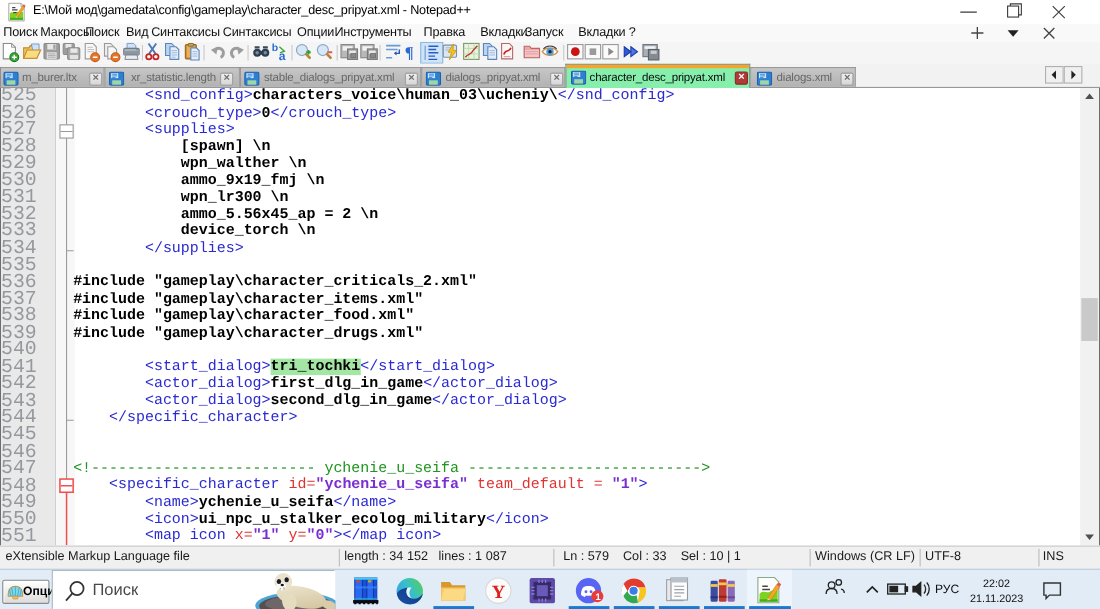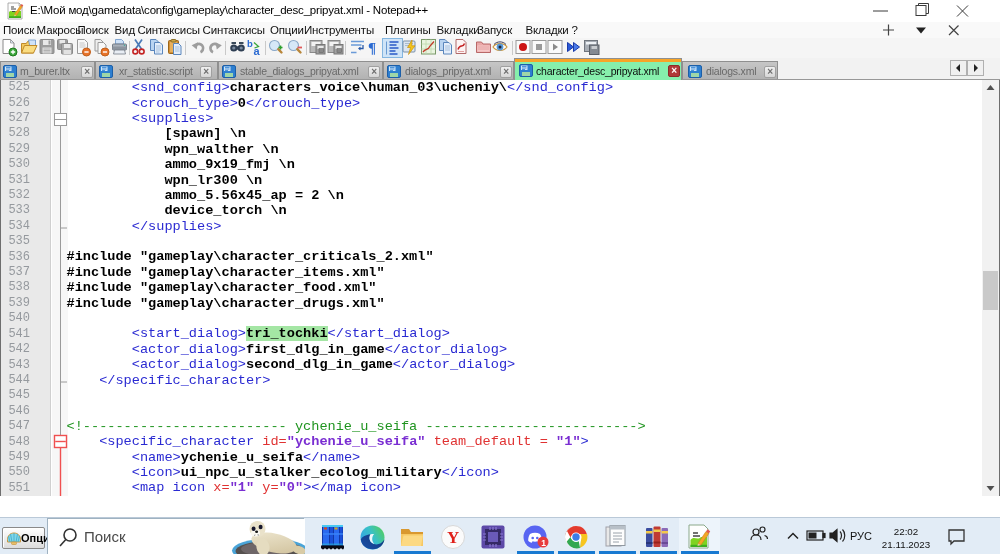--- a/index.html
+++ b/index.html
@@ -20,21 +20,21 @@
 .tab{position:absolute;top:3px;height:18px;background:linear-gradient(#c6c6c6,#b2b2b2);border:1px solid #8f8f8f;border-bottom:none;color:#686868;font-size:10.5px;letter-spacing:-0.2px}
 .tname{position:absolute;top:3px;white-space:pre}
 #tab-active{position:absolute;top:0;height:22px;background:#86efac;border:1px solid #8f8f8f;border-bottom:none;color:#0c0c0c;font-size:10.5px;letter-spacing:-0.2px;z-index:3}
 #tab-active .orange{position:absolute;left:0;top:0;width:100%;height:3px;background:#f7a427}
 .ticon{position:absolute;top:3px;width:14px;height:13px}
 .tx{position:absolute;top:4px;width:12px;height:12px;background:linear-gradient(#efefef,#d6d6d6);border:1px solid #a0a0a0;border-radius:2px;color:#6e6e6e;font-size:10px;font-weight:bold;text-align:center;line-height:10px}
 
 #editor{position:absolute;left:0;top:80px;width:1000px;height:416px;background:#ffffff;border-left:1px solid #6e6e6e;border-right:1px solid #6e6e6e;overflow:hidden}
 #nummargin{position:absolute;left:0;top:0;width:50px;height:416px;background:#e9e9e9;border-right:1px solid #d0d0d0}
 #foldmargin{position:absolute;left:51px;top:0;width:16px;height:416px;background:#f7f7f7}
-#nums{position:absolute;left:0;top:0.2px;width:29px;text-align:right;font-family:"Liberation Mono",monospace;font-size:12px;line-height:15.4px;color:#95999e;white-space:pre}
+#nums{position:absolute;left:0;top:0.2px;width:29px;text-align:right;font-family:"Liberation Mono",monospace;font-size:18px;line-height:15.4px;color:#95999e;white-space:pre}
 #code{position:absolute;left:65.5px;top:0.2px;font-family:"Liberation Mono",monospace;font-size:13.6px;line-height:15.4px;color:#000;white-space:pre}
 #code div{height:15.4px}
 .t{color:#2a2ad2}
 .a{color:#e03232}
 .v{color:#7a2ed2;font-weight:bold}
 .c{color:#1f941f}
 b{color:#000;font-weight:bold}
 .hl{background:#a4e6a4;color:#000;font-weight:bold}
 
 #vscroll{position:absolute;right:0;top:0;width:17px;height:416px;background:#f1f1f1}
@@ -84,21 +84,21 @@
 
   <div id="menubar">
     <div class="mi" style="left:3px">Поиск</div>
     <div class="mi" style="left:36.6px">Макросы</div>
     <div class="mi" style="left:77.4px">Поиск</div>
     <div class="mi" style="left:114.6px">Вид</div>
     <div class="mi" style="left:137.4px">Синтаксисы</div>
     <div class="mi" style="left:202.5px">Синтаксисы</div>
     <div class="mi" style="left:270px">Опции</div>
     <div class="mi" style="left:304px">Инструменты</div>
-    <div class="mi" style="left:385px">Плагины</div>
+    <div class="mi" style="left:385px">Правка</div>
     <div class="mi" style="left:436.5px">Вкладки</div>
     <div class="mi" style="left:477px">Запуск</div>
     <div class="mi" style="left:525.6px">Вкладки</div>
     <div class="mi" style="left:571.5px">?</div>
     <svg width="120" height="16" style="position:absolute;left:875px;top:0">
       <path d="M8 8 L19 8 M13.5 2.5 L13.5 13.5" stroke="#444" stroke-width="1.2"></path>
       <path d="M41 5.5 L51 5.5 L46 11.5 Z" fill="#222"></path>
       <path d="M74 3.5 L83.5 13 M83.5 3.5 L74 13" stroke="#444" stroke-width="1.2"></path>
     </svg>
   </div>
@@ -327,21 +327,21 @@
         <div class="tname" style="left:19px">m_burer.ltx</div>
         <div class="tx" style="left:80px">×</div>
       </div>
     <div class="tab" style="left:95px;width:123px">
         <svg class="ticon" style="left:3px" width="14" height="13" viewBox="0 0 14 13">
           <rect x="0.5" y="0.5" width="13" height="12" rx="1.5" fill="#2e7fd0" stroke="#1c5fa8"></rect>
           <rect x="2" y="1.5" width="6.5" height="4.5" fill="#cfe6f8"></rect>
           <path d="M3 2.5 L7.5 2.5 M3 4 L7.5 4 M3 5.5 L6 5.5" stroke="#2e7fd0" stroke-width="0.8"></path>
           <rect x="3" y="8" width="8" height="4" fill="#9fd6a8"></rect>
         </svg>
-        <div class="tname" style="left:23px">xr_statistic.script</div>
+        <div class="tname" style="left:23px">xr_statistic.length</div>
         <div class="tx" style="left:104px">×</div>
       </div>
     <div class="tab" style="left:218px;width:165px">
         <svg class="ticon" style="left:3px" width="14" height="13" viewBox="0 0 14 13">
           <rect x="0.5" y="0.5" width="13" height="12" rx="1.5" fill="#2e7fd0" stroke="#1c5fa8"></rect>
           <rect x="2" y="1.5" width="6.5" height="4.5" fill="#cfe6f8"></rect>
           <path d="M3 2.5 L7.5 2.5 M3 4 L7.5 4 M3 5.5 L6 5.5" stroke="#2e7fd0" stroke-width="0.8"></path>
           <rect x="3" y="8" width="8" height="4" fill="#9fd6a8"></rect>
         </svg>
         <div class="tname" style="left:21px">stable_dialogs_pripyat.xml</div>
@@ -431,20 +431,33 @@
     <div id="vscroll">
       <svg width="17" height="416">
         <rect x="0" y="0" width="17" height="16" fill="#f1f1f1"></rect>
         <path d="M4.5 10 L8.5 5 L12.5 10 Z" fill="#505050"></path>
         <path d="M4.5 406 L8.5 411 L12.5 406 Z" fill="#505050"></path>
       </svg>
       <div id="vthumb"></div>
     </div>
   </div>
 
+  <div id="statusbar">
+    <div class="st" style="left:5px">eXtensible Markup Language file</div>
+    <div class="st" style="left:313px">length : 34 152   lines : 1 087</div>
+    <div class="st" style="left:512px">Ln : 579    Col : 33    Sel : 10 | 1</div>
+    <div class="st" style="left:741px">Windows (CR LF)</div>
+    <div class="st" style="left:841px">UTF-8</div>
+    <div class="st" style="left:948px">INS</div>
+    <div class="ssep" style="left:308px"></div>
+    <div class="ssep" style="left:503px"></div>
+    <div class="ssep" style="left:736px"></div>
+    <div class="ssep" style="left:836px"></div>
+    <div class="ssep" style="left:944px"></div>
+  </div>
 
   <div id="taskbar">
     <div class="npptile"></div>
     <div id="startbtn">
       <svg width="18" height="18" style="position:absolute;left:2px;top:2px">
         <path d="M9 3 C13 3 15.5 6 15.5 9.5 L15.5 12 L2.5 12 L2.5 9.5 C2.5 6 5 3 9 3 Z" fill="#7fd7ea" stroke="#c9973f" stroke-width="1"></path>
         <path d="M9 3.2 L9 12 M5.5 4 L7 12 M12.5 4 L11 12 M3.5 6 L5 12 M14.5 6 L13 12" stroke="#3fa9c9" stroke-width="0.8" fill="none"></path>
         <rect x="6.5" y="12" width="5" height="2.5" rx="1" fill="#e8c06a" stroke="#c9973f" stroke-width="0.7"></rect>
       </svg>
       <span>Опции</span>

